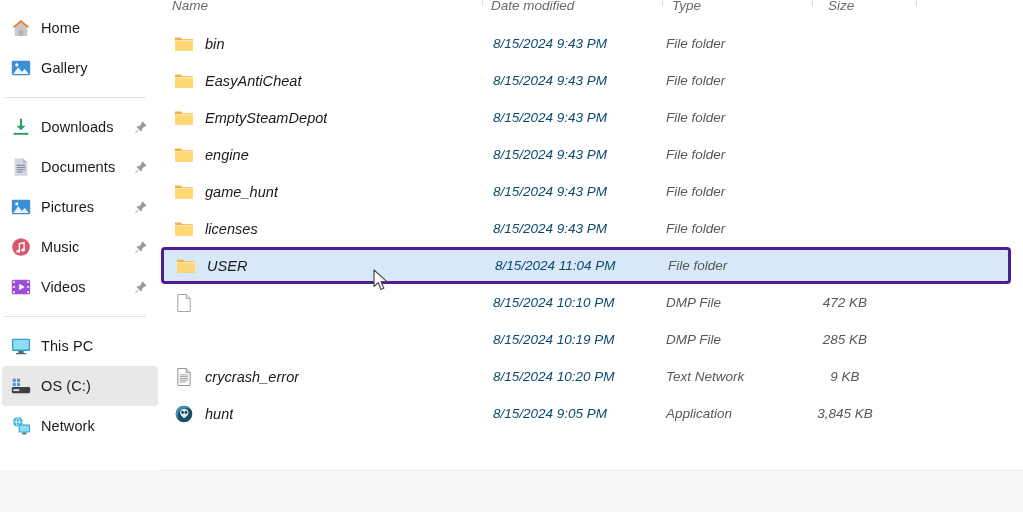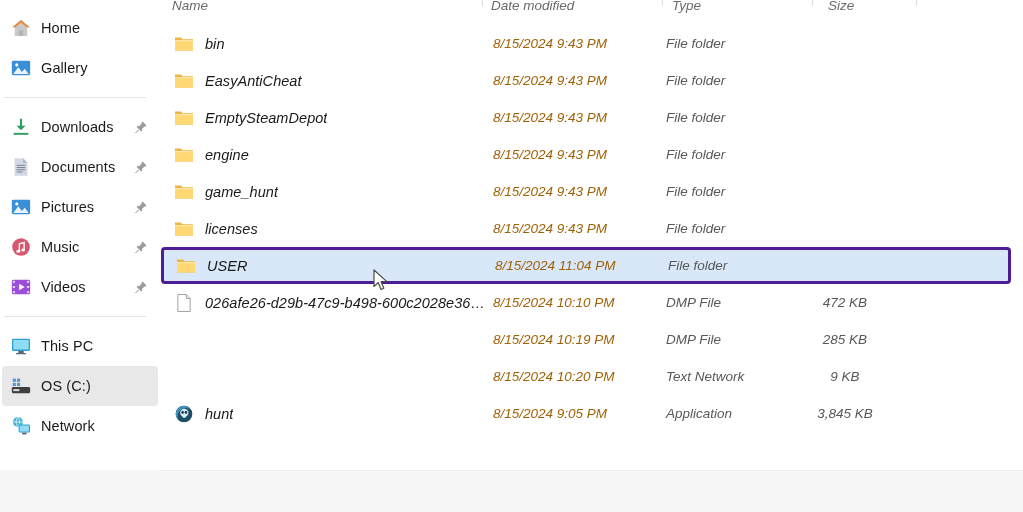--- a/index.html
+++ b/index.html
@@ -144,21 +144,21 @@
     color: #1a1a1a;
     white-space: nowrap;
     overflow: hidden;
     text-overflow: ellipsis;
     letter-spacing: 0.05px;
   }
   .cell-date {
     position: absolute;
     left: 331px;
     font-size: 13.5px;
-    color: #a16207;
+    color: #0c4a6e;
     white-space: nowrap;
   }
   .cell-type {
     position: absolute;
     left: 504px;
     font-size: 13.5px;
     color: #585858;
     white-space: nowrap;
   }
   .cell-size {
@@ -446,32 +446,45 @@
           <span class="cell-date">8/15/2024 11:04 PM</span>
           <span class="cell-type">File folder</span>
           <span class="cell-size"></span>
         </div>
         <div class="row">
           <div class="cell-name">
             <span class="f-icon"><svg viewBox="0 0 24 24" width="100%" height="100%">
                 <path d="M4.6 1.8h10.1l4.7 4.7v15.7H4.6z" fill="#ffffff" stroke="#9a9a9a" stroke-width="1.1"></path>
                 <path d="M14.7 1.8v4.7h4.7" fill="#ededed" stroke="#9a9a9a" stroke-width="1.1"></path>
               </svg></span>
-            <span class="f-name">026afe26-d29b-47c9-b498-600c2028e36…</span>
           </div>
           <span class="cell-date">8/15/2024 10:10 PM</span>
           <span class="cell-type">DMP File</span>
           <span class="cell-size">472 KB</span>
         </div>
         <div class="row">
           <span class="cell-date">8/15/2024 10:19 PM</span>
           <span class="cell-type">DMP File</span>
           <span class="cell-size">285 KB</span>
         </div>
         <div class="row">
+          <div class="cell-name">
+            <span class="f-icon"><svg viewBox="0 0 24 24" width="100%" height="100%">
+                <path d="M4.6 1.8h10.1l4.7 4.7v15.7H4.6z" fill="#fcfcfc" stroke="#8d8d8d" stroke-width="1.1"></path>
+                <path d="M14.7 1.8v4.7h4.7" fill="#e8e8e8" stroke="#8d8d8d" stroke-width="1.1"></path>
+                <g fill="#8d8d8d">
+                  <rect x="6.8" y="9" width="10.2" height="0.95"></rect>
+                  <rect x="6.8" y="11.1" width="10.2" height="0.95"></rect>
+                  <rect x="6.8" y="13.2" width="10.2" height="0.95"></rect>
+                  <rect x="6.8" y="15.3" width="10.2" height="0.95"></rect>
+                  <rect x="6.8" y="17.4" width="7.2" height="0.95"></rect>
+                </g>
+              </svg></span>
+            <span class="f-name">crycrash_error</span>
+          </div>
           <span class="cell-date">8/15/2024 10:20 PM</span>
           <span class="cell-type">Text Network</span>
           <span class="cell-size">9 KB</span>
         </div>
         <div class="row">
           <div class="cell-name">
             <span class="f-icon"><svg viewBox="0 0 24 24" width="100%" height="100%">
                 <circle cx="12" cy="12" r="10" fill="#1f4d66"></circle>
                 <path d="M12 2.4a9.6 9.6 0 0 1 8.2 4.6A9.6 9.6 0 0 0 6 19.6 9.6 9.6 0 0 1 12 2.4z" fill="#3f93bd"></path>
                 <circle cx="12.3" cy="10.6" r="5" fill="#d8eef8"></circle>

